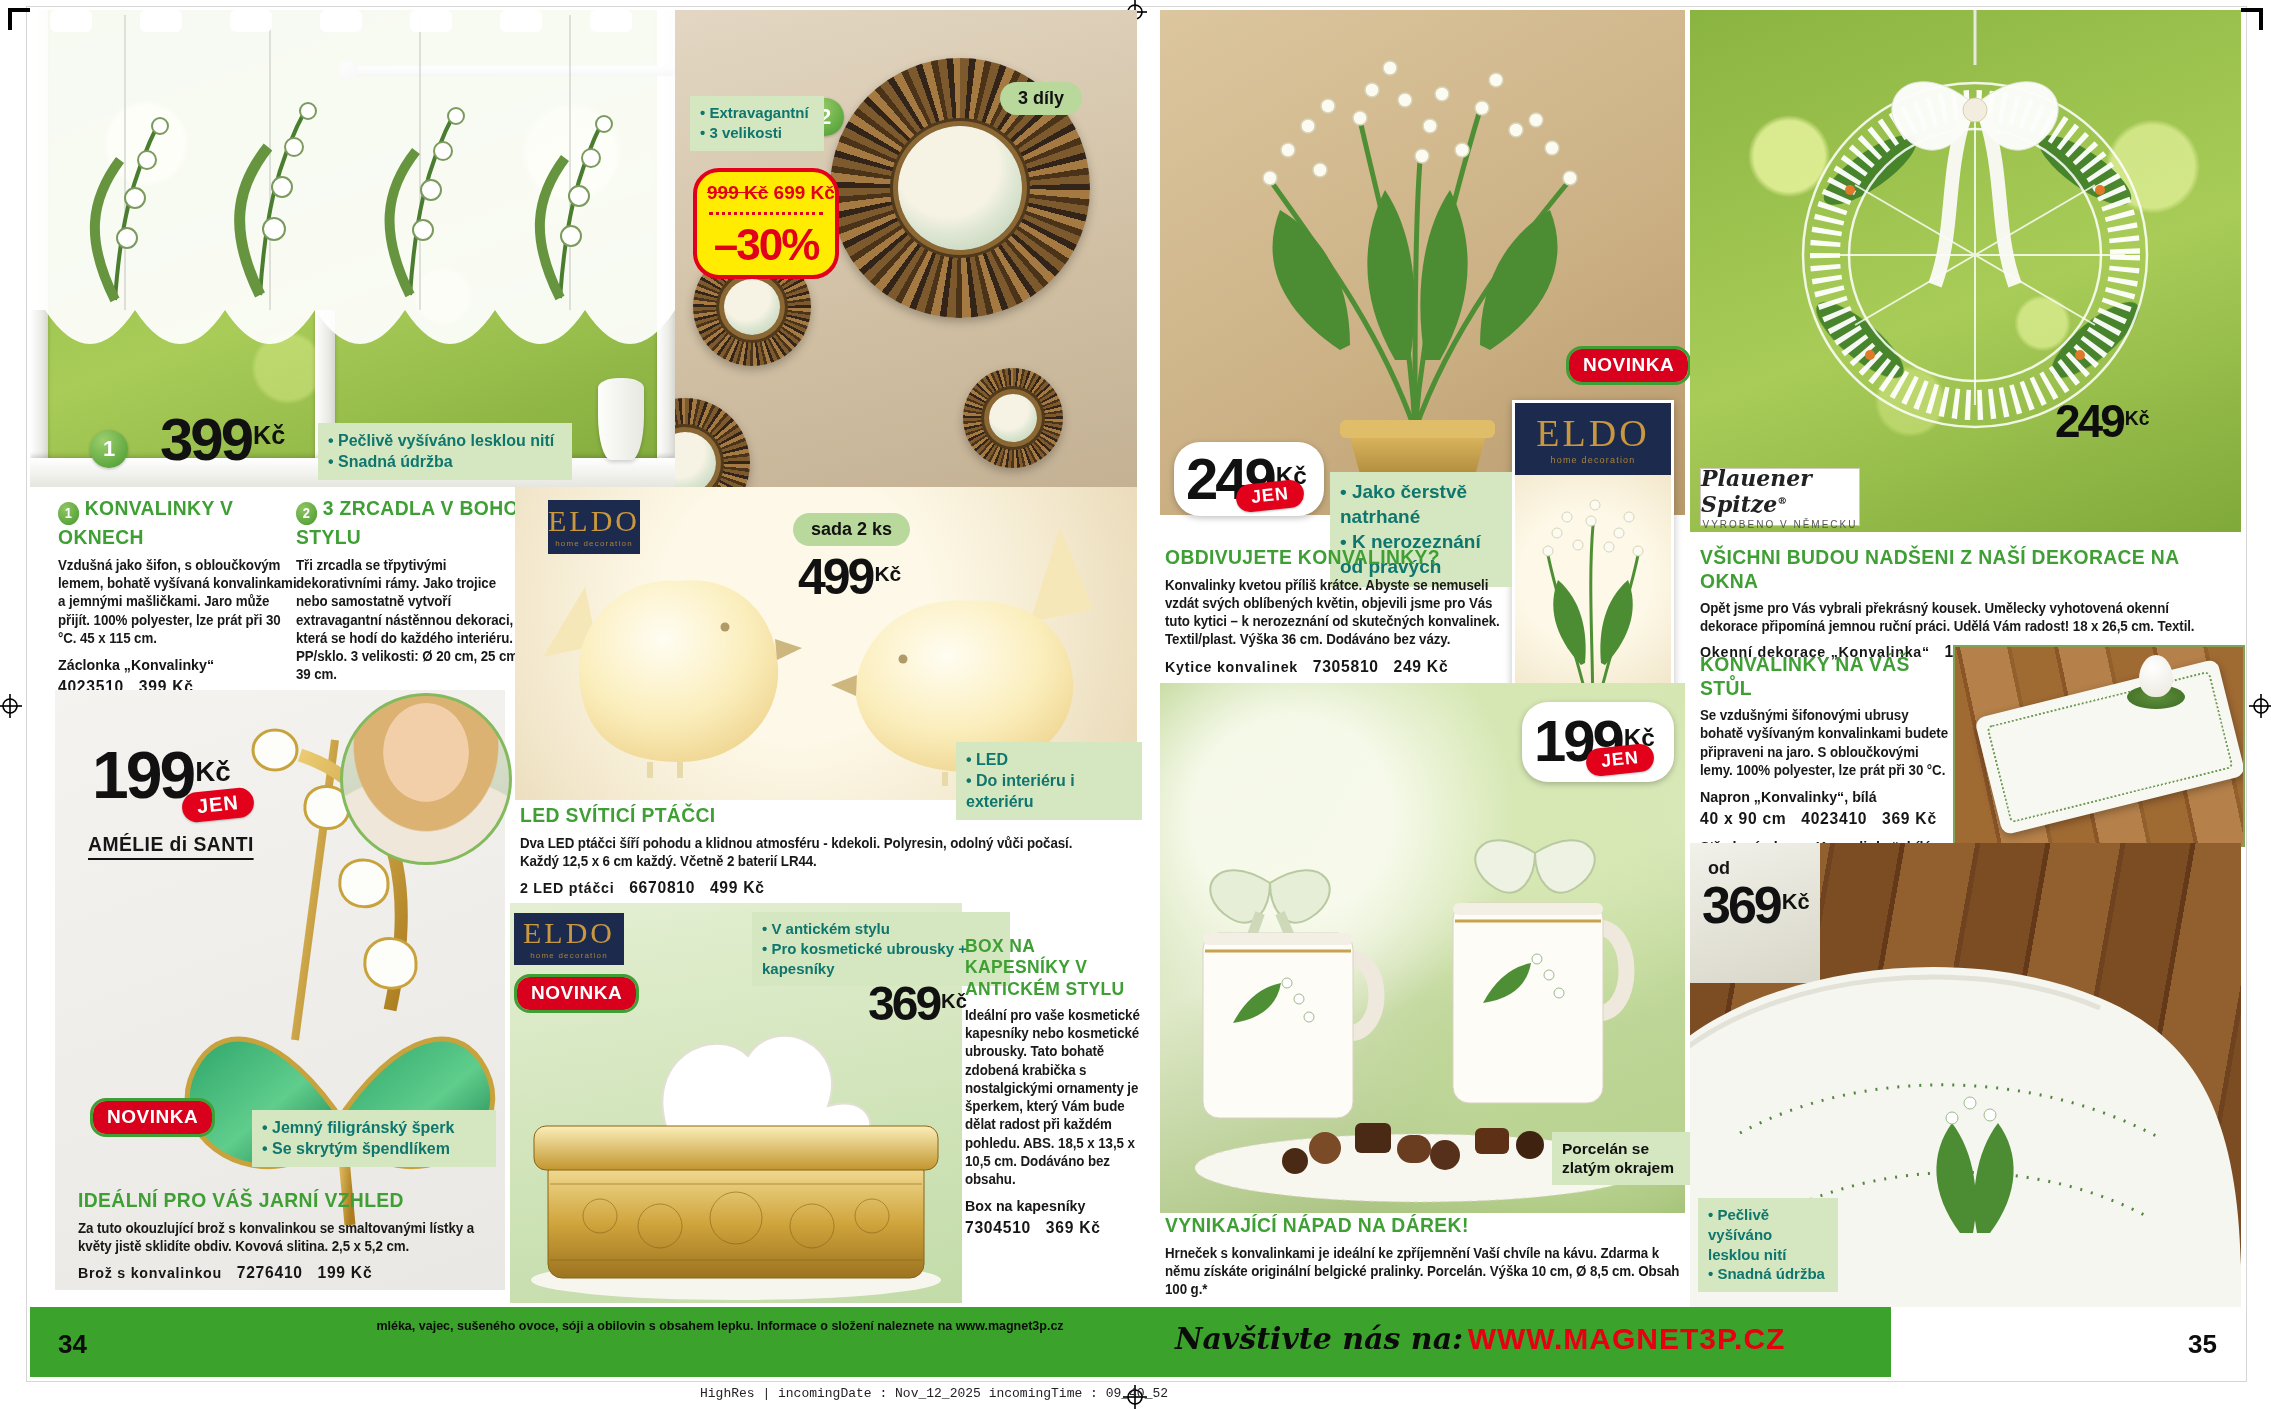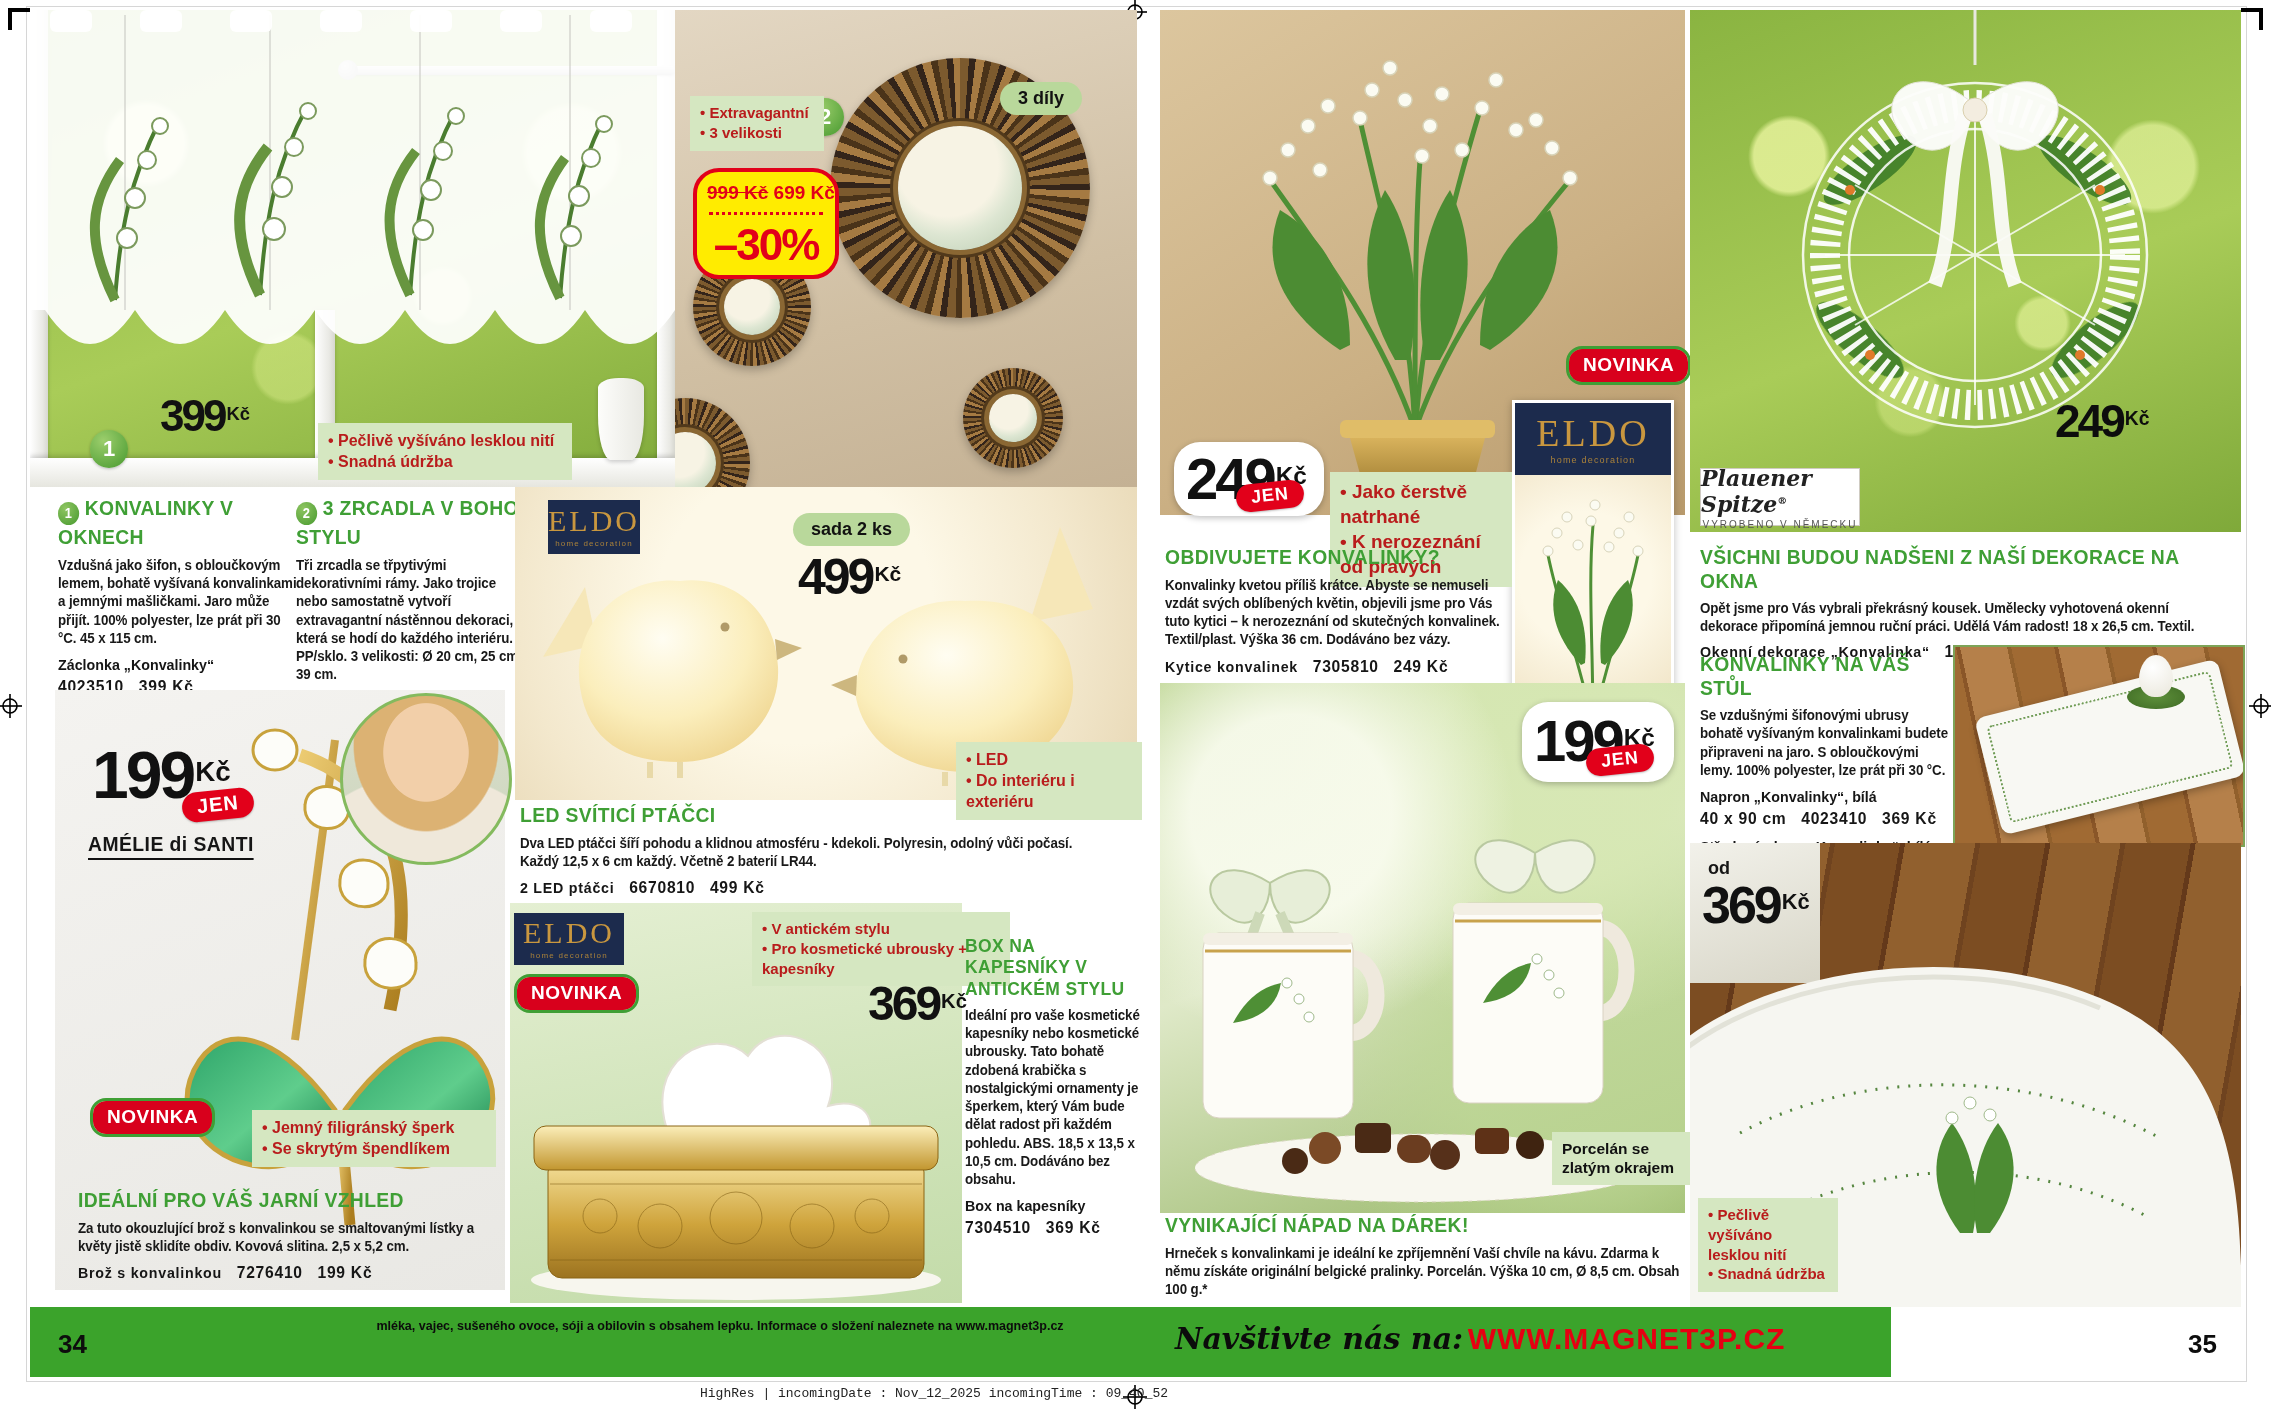--- a/index.html
+++ b/index.html
@@ -8,21 +8,21 @@
   .abs{position:absolute;}
   .sheet{position:absolute;left:26px;top:6px;width:2219px;height:1374px;background:#fff;border:1px solid #d6d6d6;}
   
   .cond{transform:scaleX(.92);transform-origin:0 0;}
   .h-green{color:#3f9f35;font-weight:bold;font-size:21px;line-height:1.12;letter-spacing:.4px;}
   .desc{font-weight:bold;font-size:14.5px;line-height:1.26;color:#191919;letter-spacing:-.1px;margin-top:7px;}
   .pname{font-weight:bold;font-size:15.5px;margin-top:9px;}
   .codeline{font-weight:bold;font-size:17px;margin-top:3px;letter-spacing:.8px;white-space:nowrap;}
   .codeline .sp{margin-right:16px;}
   .strike{color:#e2001a;text-decoration:line-through;}
-  .bullets{background:#d5e7c1;padding:7px 12px 8px 10px;font-weight:bold;font-size:16px;line-height:1.32;color:#b91c1c;}
+  .bullets{background:#d5e7c1;padding:7px 12px 8px 10px;font-weight:bold;font-size:16px;line-height:1.32;color:#0f766e;}
   .bullets .bi::before{content:"• ";}
   .pill{background:#b9d89b;border-radius:999px;padding:6px 18px;font-weight:bold;font-size:18px;color:#111;white-space:nowrap;}
   .numbadge{width:38px;height:38px;border-radius:50%;background:radial-gradient(circle at 35% 28%,#9cce6c,#47992f);
             color:#fff;font-weight:bold;font-size:22px;display:flex;align-items:center;justify-content:center;
             box-shadow:0 1px 3px rgba(0,0,0,.25);}
   .tnum{display:inline-flex;width:23px;height:23px;border-radius:50%;background:radial-gradient(circle at 35% 28%,#8ec561,#47992f);
         color:#fff;font-size:14px;font-weight:bold;align-items:center;justify-content:center;margin-right:6px;vertical-align:-3px;}
   .bigprice{font-weight:bold;color:#111;white-space:nowrap;line-height:1;}
   .bigprice .amt{letter-spacing:-3px;}
   .bigprice .cur{font-size:.42em;vertical-align:.62em;letter-spacing:0;margin-left:2px;}
@@ -203,21 +203,21 @@
         <rect x="200" y="0" width="42" height="22" rx="6"></rect>
         <rect x="290" y="0" width="42" height="22" rx="6"></rect>
         <rect x="380" y="0" width="42" height="22" rx="6"></rect>
         <rect x="470" y="0" width="42" height="22" rx="6"></rect>
         <rect x="560" y="0" width="42" height="22" rx="6"></rect>
       </g>
   </svg>
   <div class="abs sill" style="left:0;top:448px;width:645px;height:29px"></div>
   <div class="abs vase" style="left:568px;top:368px;width:46px;height:82px"></div>
   <div class="abs numbadge" style="left:60px;top:420px">1</div>
-  <div class="abs bigprice" style="left:130px;top:384px;font-size:44px"><span class="amt">399</span><span class="cur">Kč</span></div>
+  <div class="abs bigprice" style="left:130px;top:400px;font-size:60px"><span class="amt">399</span><span class="cur">Kč</span></div>
 </div>
 <div class="abs bullets" style="left:318px;top:423px;width:232px">
   <div class="bi">Pečlivě vyšíváno lesklou nití</div>
   <div class="bi">Snadná údržba</div>
 </div>
 
 <div class="abs cond" style="left:58px;top:496px;width:262px">
   <div class="h-green"><span class="tnum">1</span><span>KONVALINKY V OKNECH</span></div>
   <div class="desc">Vzdušná jako šifon, s obloučkovým lemem, bohatě vyšívaná konvalinkami a jemnými mašličkami. Jaro může přijít. 100% polyester, lze prát při 30 °C. 45 x 115 cm.</div>
   <div class="pname">Záclonka „Konvalinky“</div>

